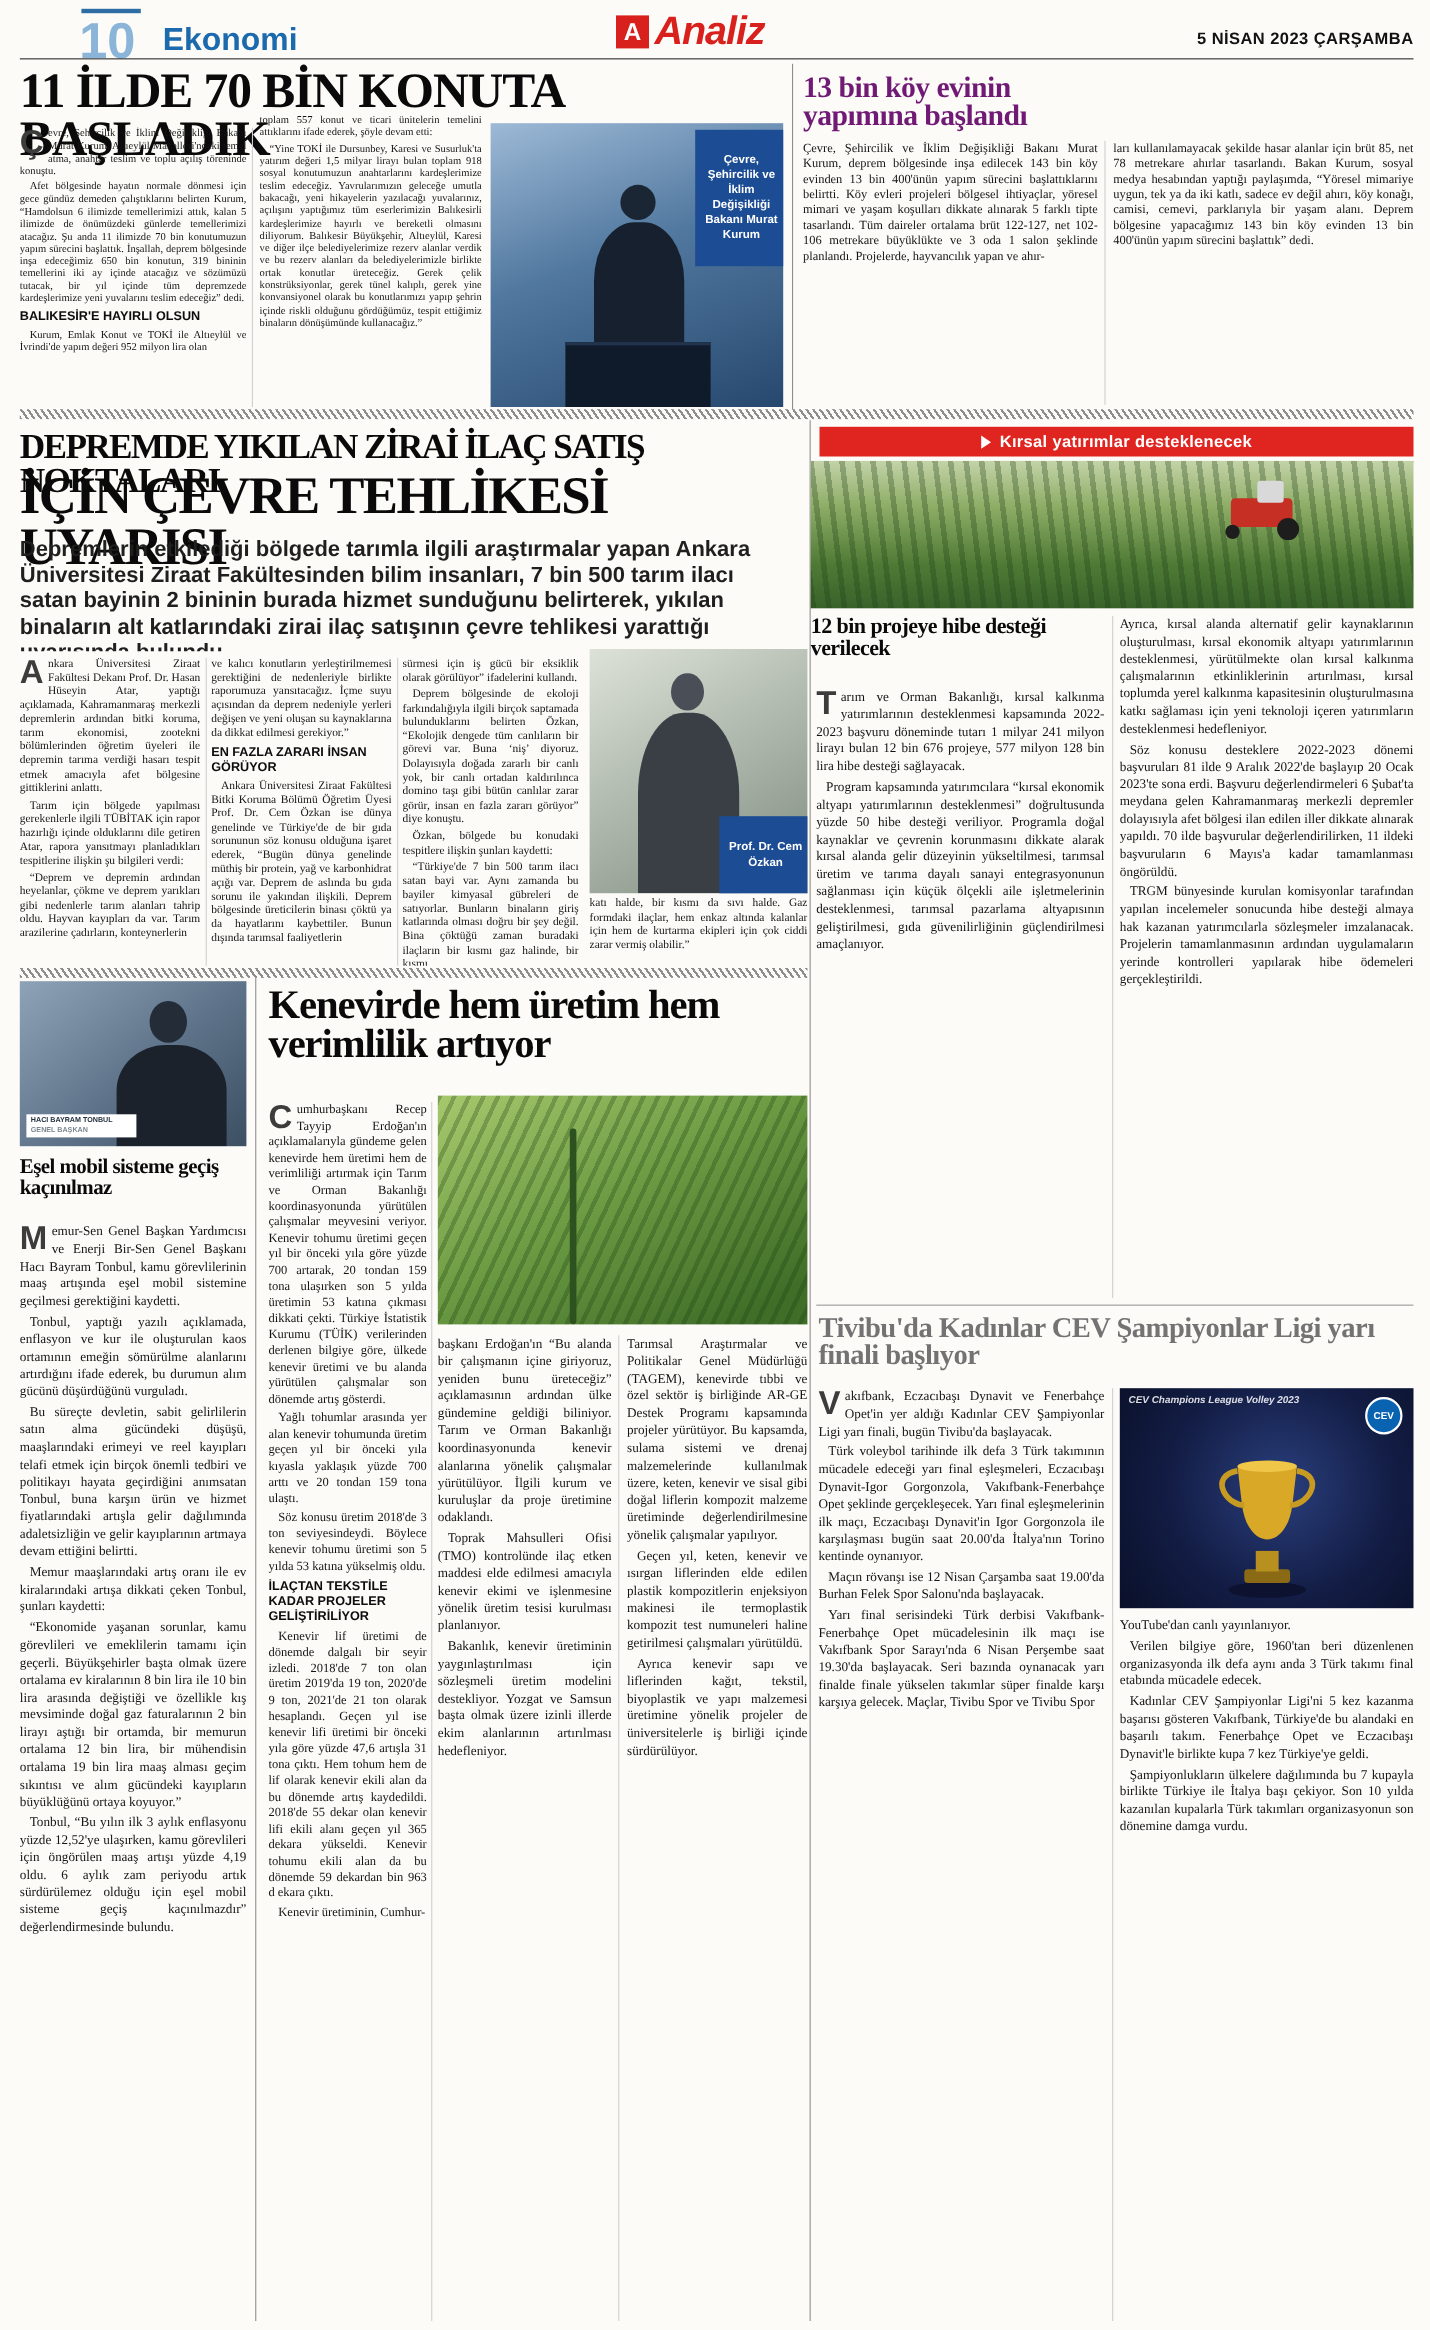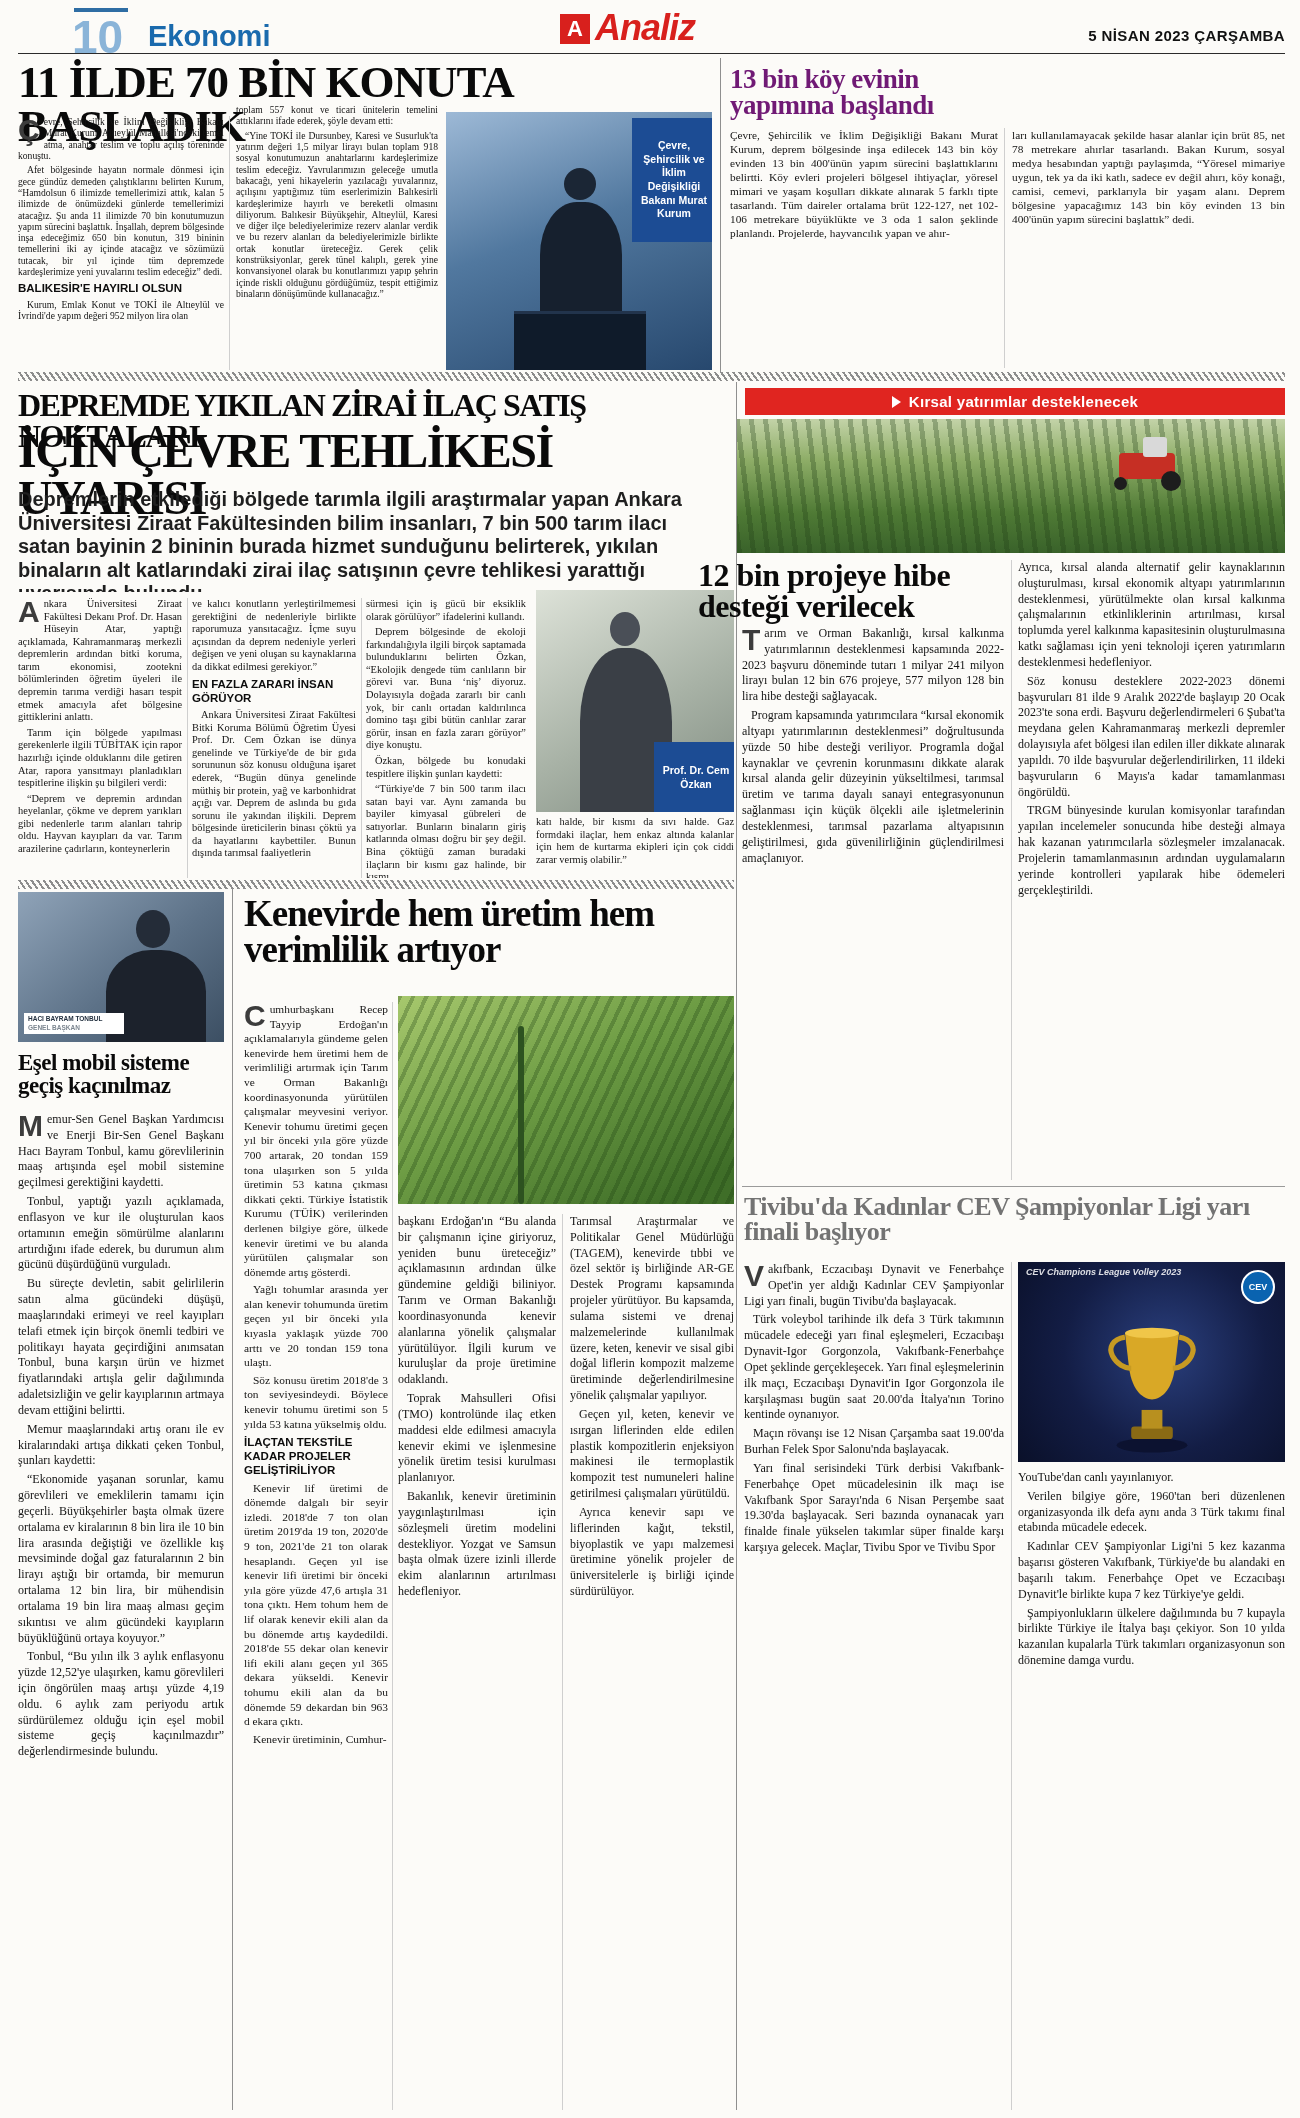--- a/index.html
+++ b/index.html
@@ -141,21 +141,21 @@
 </div>
 
 <div class="abs photo" style="left:737px;top:419px;width:548px;height:134px;background:linear-gradient(#c3d3a8 0%,#8fae68 30%,#4f7a35 70%,#39622a 100%)">
   <div class="overlay-rows" style="background:repeating-linear-gradient(83deg,rgba(30,60,20,.30) 0 5px,transparent 5px 14px)"></div>
   <div class="abs" style="right:110px;top:34px;width:56px;height:26px;background:#c62f24;border-radius:4px"></div>
   <div class="abs" style="right:118px;top:18px;width:24px;height:20px;background:#d9d9d9;border-radius:3px"></div>
   <div class="abs" style="right:104px;top:52px;width:20px;height:20px;background:#1d1d1d;border-radius:50%"></div>
   <div class="abs" style="right:158px;top:58px;width:13px;height:13px;background:#1d1d1d;border-radius:50%"></div>
 </div>
 
-<div class="abs headline" style="left:698px;top:560px;width:266px;font-size:32px;letter-spacing:-0.5px">12 bin projeye hibe desteği verilecek</div>
+<div class="abs headline" style="left:737px;top:560px;width:266px;font-size:20px;letter-spacing:-0.5px">12 bin projeye hibe desteği verilecek</div>
 <div class="abs bodytext fs-l dropcap" style="left:742px;top:626px;width:262px;height:554px">
     <p>Tarım ve Orman Bakanlığı, kırsal kalkınma yatırımlarının desteklenmesi kapsamında 2022-2023 başvuru döneminde tutarı 1 milyar 241 milyon lirayı bulan 12 bin 676 projeye, 577 milyon 128 bin lira hibe desteği sağlayacak.</p>
     <p>Program kapsamında yatırımcılara “kırsal ekonomik altyapı yatırımlarının desteklenmesi” doğrultusunda yüzde 50 hibe desteği veriliyor. Programla doğal kaynaklar ve çevrenin korunmasını dikkate alarak kırsal alanda gelir düzeyinin yükseltilmesi, tarımsal üretim ve tarıma dayalı sanayi entegrasyonunun sağlanması için küçük ölçekli aile işletmelerinin desteklenmesi, tarımsal pazarlama altyapısının geliştirilmesi, gıda güvenilirliğinin güçlendirilmesi amaçlanıyor.</p>
   </div>
 <div class="abs vline-light" style="left:1011px;top:560px;height:620px"></div>
 <div class="abs bodytext fs-l" style="left:1018px;top:560px;width:267px;height:620px">
     <p>Ayrıca, kırsal alanda alternatif gelir kaynaklarının oluşturulması, kırsal ekonomik altyapı yatırımlarının desteklenmesi, yürütülmekte olan kırsal kalkınma çalışmalarının etkinliklerinin artırılması, kırsal toplumda yerel kalkınma kapasitesinin oluşturulmasına katkı sağlaması için yeni teknoloji içeren yatırımların desteklenmesi hedefleniyor.</p>
     <p>Söz konusu desteklere 2022-2023 dönemi başvuruları 81 ilde 9 Aralık 2022'de başlayıp 20 Ocak 2023'te sona erdi. Başvuru değerlendirmeleri 6 Şubat'ta meydana gelen Kahramanmaraş merkezli depremler dolayısıyla afet bölgesi ilan edilen iller dikkate alınarak yapıldı. 70 ilde başvurular değerlendirilirken, 11 ildeki başvuruların 6 Mayıs'a kadar tamamlanması öngörüldü.</p>
     <p>TRGM bünyesinde kurulan komisyonlar tarafından yapılan incelemeler sonucunda hibe desteği almaya hak kazanan yatırımcılarla sözleşmeler imzalanacak. Projelerin tamamlanmasının ardından uygulamaların yerinde kontrolleri yapılarak hibe ödemeleri gerçekleştirildi.</p>
   </div>
@@ -195,21 +195,21 @@
 <div class="abs vline" style="left:232px;top:888px;height:1222px"></div>
 
 <div class="abs photo" style="left:18px;top:892px;width:206px;height:150px;background:linear-gradient(140deg,#8fa3b8 0%,#5d7288 55%,#3c4f63 100%)">
   <div class="sil-head" style="left:118px;top:18px;width:34px;height:38px;background:#242c38"></div>
   <div class="sil-body" style="left:88px;top:58px;width:100px;height:92px;background:#1c222c"></div>
   <div class="nametag" style="left:6px;bottom:8px;width:92px">
     <div>HACI BAYRAM TONBUL</div>
     <div style="color:#7c8690">GENEL BAŞKAN</div>
   </div>
 </div>
-<div class="abs headline" style="left:18px;top:1052px;width:208px;font-size:23px;letter-spacing:-0.5px">Eşel mobil sisteme geçiş kaçınılmaz</div>
+<div class="abs headline" style="left:18px;top:1052px;width:208px;font-size:19px;letter-spacing:-0.5px">Eşel mobil sisteme geçiş kaçınılmaz</div>
 <div class="abs bodytext fs-l dropcap" style="left:18px;top:1112px;width:206px;height:998px">
     <p>Memur-Sen Genel Başkan Yardımcısı ve Enerji Bir-Sen Genel Başkanı Hacı Bayram Tonbul, kamu görevlilerinin maaş artışında eşel mobil sistemine geçilmesi gerektiğini kaydetti.</p>
     <p>Tonbul, yaptığı yazılı açıklamada, enflasyon ve kur ile oluşturulan kaos ortamının emeğin sömürülme alanlarını artırdığını ifade ederek, bu durumun alım gücünü düşürdüğünü vurguladı.</p>
     <p>Bu süreçte devletin, sabit gelirlilerin satın alma gücündeki düşüşü, maaşlarındaki erimeyi ve reel kayıpları telafi etmek için birçok önemli tedbiri ve politikayı hayata geçirdiğini anımsatan Tonbul, buna karşın ürün ve hizmet fiyatlarındaki artışla gelir dağılımında adaletsizliğin ve gelir kayıplarının artmaya devam ettiğini belirtti.</p>
     <p>Memur maaşlarındaki artış oranı ile ev kiralarındaki artışa dikkati çeken Tonbul, şunları kaydetti:</p>
     <p>“Ekonomide yaşanan sorunlar, kamu görevlileri ve emeklilerin tamamı için geçerli. Büyükşehirler başta olmak üzere ortalama ev kiralarının 8 bin lira ile 10 bin lira arasında değiştiği ve özellikle kış mevsiminde doğal gaz faturalarının 2 bin lirayı aştığı bir ortamda, bir memurun ortalama 12 bin lira, bir mühendisin ortalama 19 bin lira maaş alması geçim sıkıntısı ve alım gücündeki kayıpların büyüklüğünü ortaya koyuyor.”</p>
     <p>Tonbul, “Bu yılın ilk 3 aylık enflasyonu yüzde 12,52'ye ulaşırken, kamu görevlileri için öngörülen maaş artışı yüzde 4,19 oldu. 6 aylık zam periyodu artık sürdürülemez olduğu için eşel mobil sisteme geçiş kaçınılmazdır” değerlendirmesinde bulundu.</p>
   </div>
 
 <div class="abs headline" style="left:244px;top:896px;width:490px;font-size:37px;letter-spacing:-1px">Kenevirde hem üretim hem verimlilik artıyor</div>

